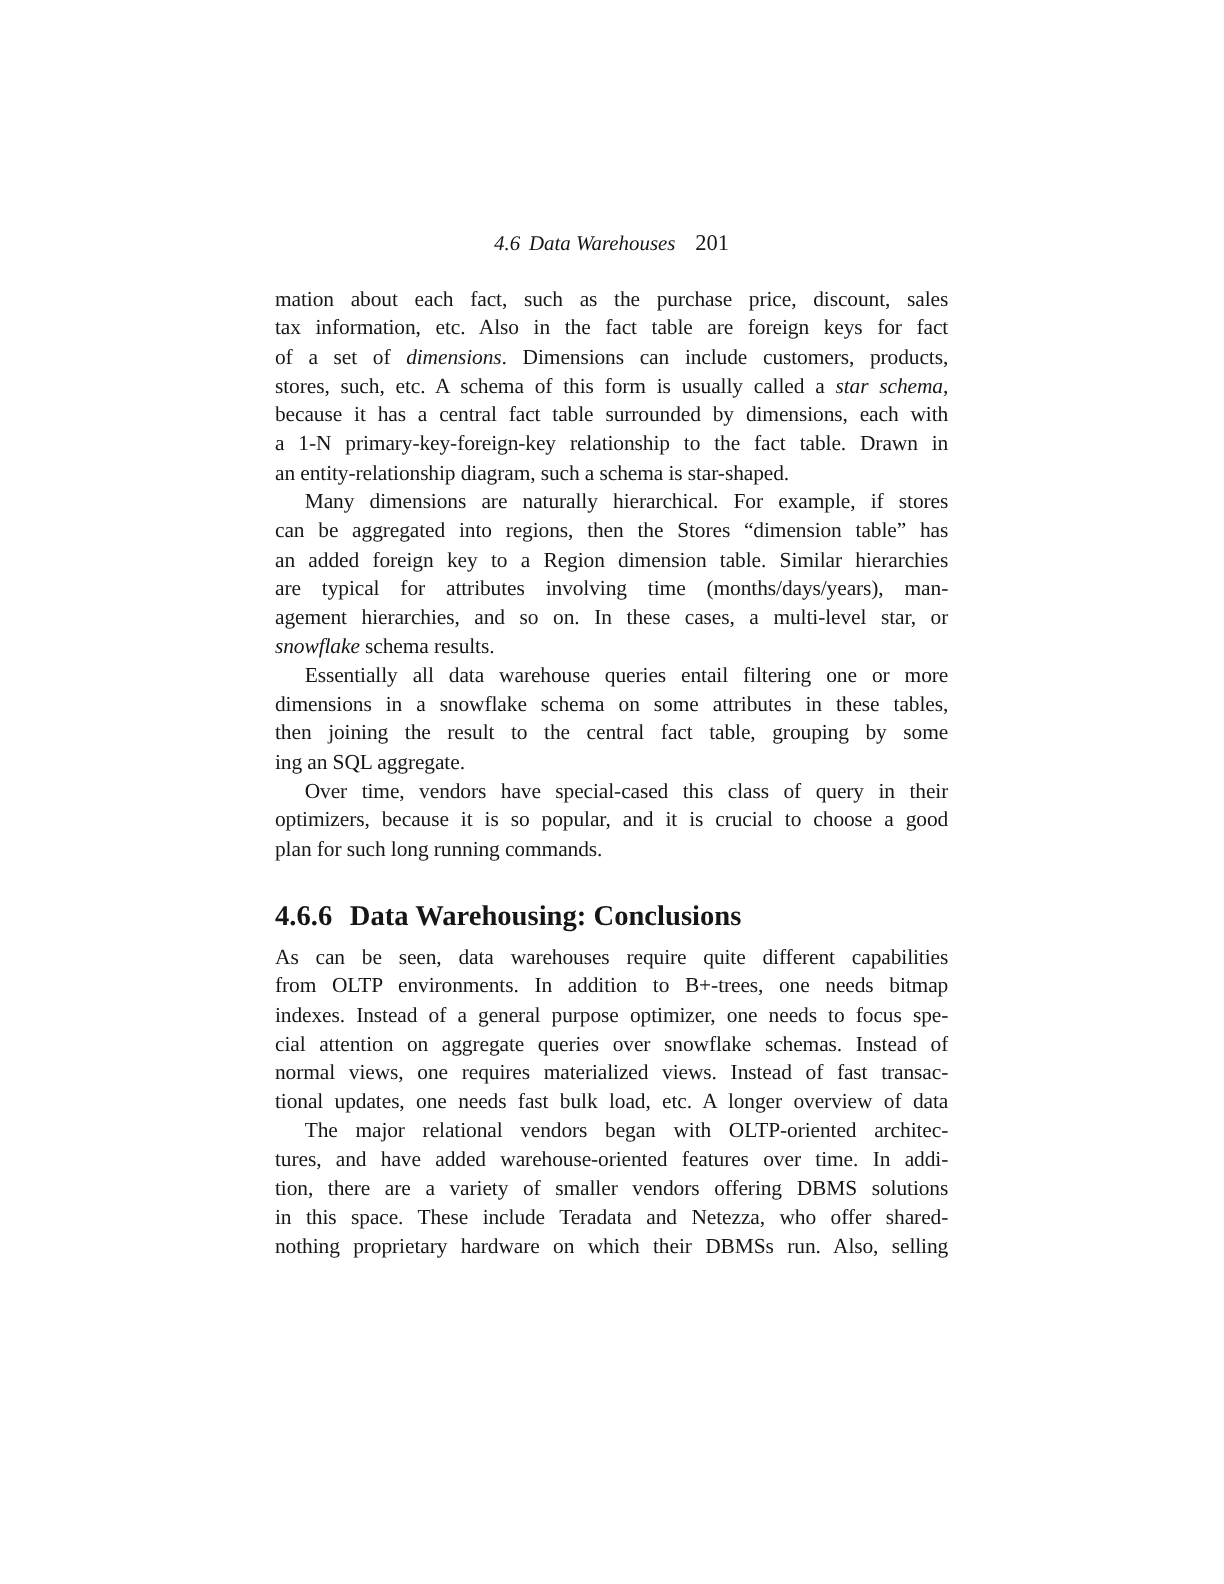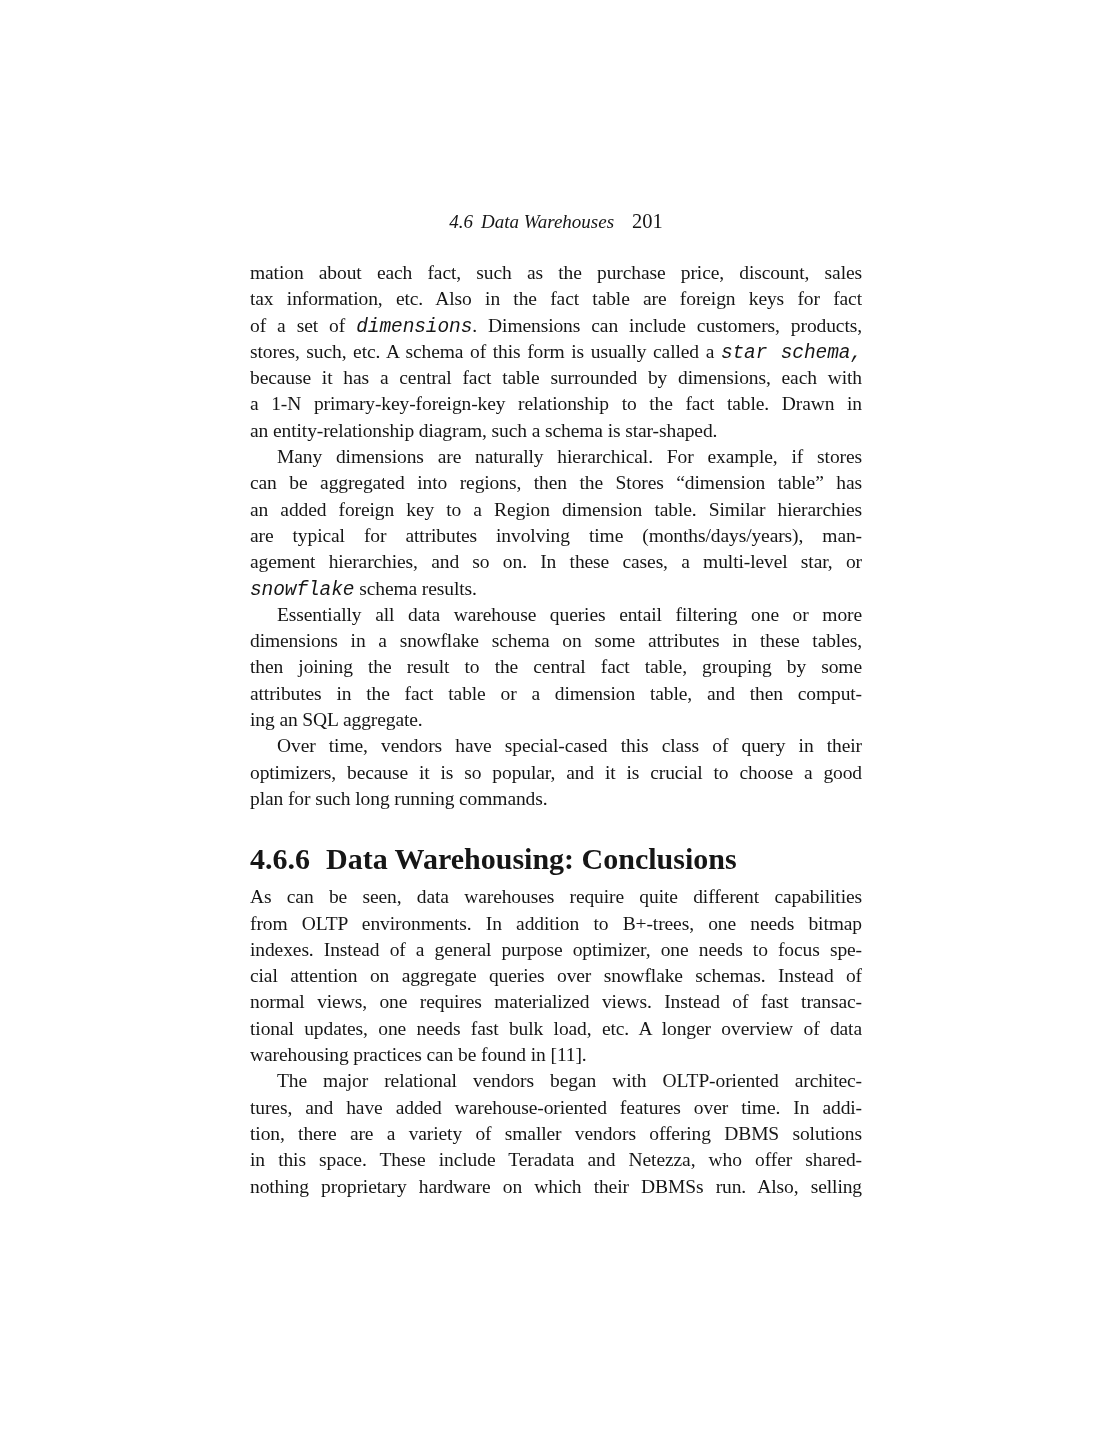--- a/index.html
+++ b/index.html
@@ -36,24 +36,24 @@
   .paragraph { margin: 0; }
   .line {
     line-height: 26.3px;
     height: 26.3px;
     overflow: hidden;
     text-align: justify;
     text-align-last: justify;
   }
   .line.lastline { text-align-last: left; }
   .line.indent { text-indent: 27px; }
-  .line em { font-style: italic; font-family: Liberation Mono, monospace; }
+  .line em { font-style: italic; }
   .heading {
     margin: 32px 0 10px 0;
-    font-size: 30px;
+    font-size: 26px;
     font-weight: bold;
     line-height: 30px;
     letter-spacing: 0;
     white-space: nowrap;
   }
   .h-title { margin-left: 16px; }
 </style>
 </head>
 <body>
 
@@ -78,21 +78,20 @@
           <div class="line"><span>can be aggregated into regions, then the Stores “dimension table” has</span></div>
           <div class="line"><span>an added foreign key to a Region dimension table. Similar hierarchies</span></div>
           <div class="line"><span>are typical for attributes involving time (months/days/years), man-</span></div>
           <div class="line"><span>agement hierarchies, and so on. In these cases, a multi-level star, or</span></div>
           <div class="line lastline"><em>snowflake</em><span> schema results.</span></div>
         </div>
         <div class="paragraph">
           <div class="line indent"><span>Essentially all data warehouse queries entail filtering one or more</span></div>
           <div class="line"><span>dimensions in a snowflake schema on some attributes in these tables,</span></div>
           <div class="line"><span>then joining the result to the central fact table, grouping by some</span></div>
-          <div class="line"><span>attributes in the fact table or a dimension table, and then comput-</span></div>
           <div class="line lastline"><span>ing an SQL aggregate.</span></div>
         </div>
         <div class="paragraph">
           <div class="line indent"><span>Over time, vendors have special-cased this class of query in their</span></div>
           <div class="line"><span>optimizers, because it is so popular, and it is crucial to choose a good</span></div>
           <div class="line lastline"><span>plan for such long running commands.</span></div>
         </div>
       </div>
 
     <h2 class="heading">
@@ -100,21 +99,20 @@
     </h2>
 
     <div id="blocks-after">
         <div class="paragraph">
           <div class="line"><span>As can be seen, data warehouses require quite different capabilities</span></div>
           <div class="line"><span>from OLTP environments. In addition to B+-trees, one needs bitmap</span></div>
           <div class="line"><span>indexes. Instead of a general purpose optimizer, one needs to focus spe-</span></div>
           <div class="line"><span>cial attention on aggregate queries over snowflake schemas. Instead of</span></div>
           <div class="line"><span>normal views, one requires materialized views. Instead of fast transac-</span></div>
           <div class="line"><span>tional updates, one needs fast bulk load, etc. A longer overview of data</span></div>
-          <div class="line lastline"><span>warehousing practices can be found in [11].</span></div>
         </div>
         <div class="paragraph">
           <div class="line indent"><span>The major relational vendors began with OLTP-oriented architec-</span></div>
           <div class="line"><span>tures, and have added warehouse-oriented features over time. In addi-</span></div>
           <div class="line"><span>tion, there are a variety of smaller vendors offering DBMS solutions</span></div>
           <div class="line"><span>in this space. These include Teradata and Netezza, who offer shared-</span></div>
           <div class="line"><span>nothing proprietary hardware on which their DBMSs run. Also, selling</span></div>
         </div>
       </div>
   </div>

